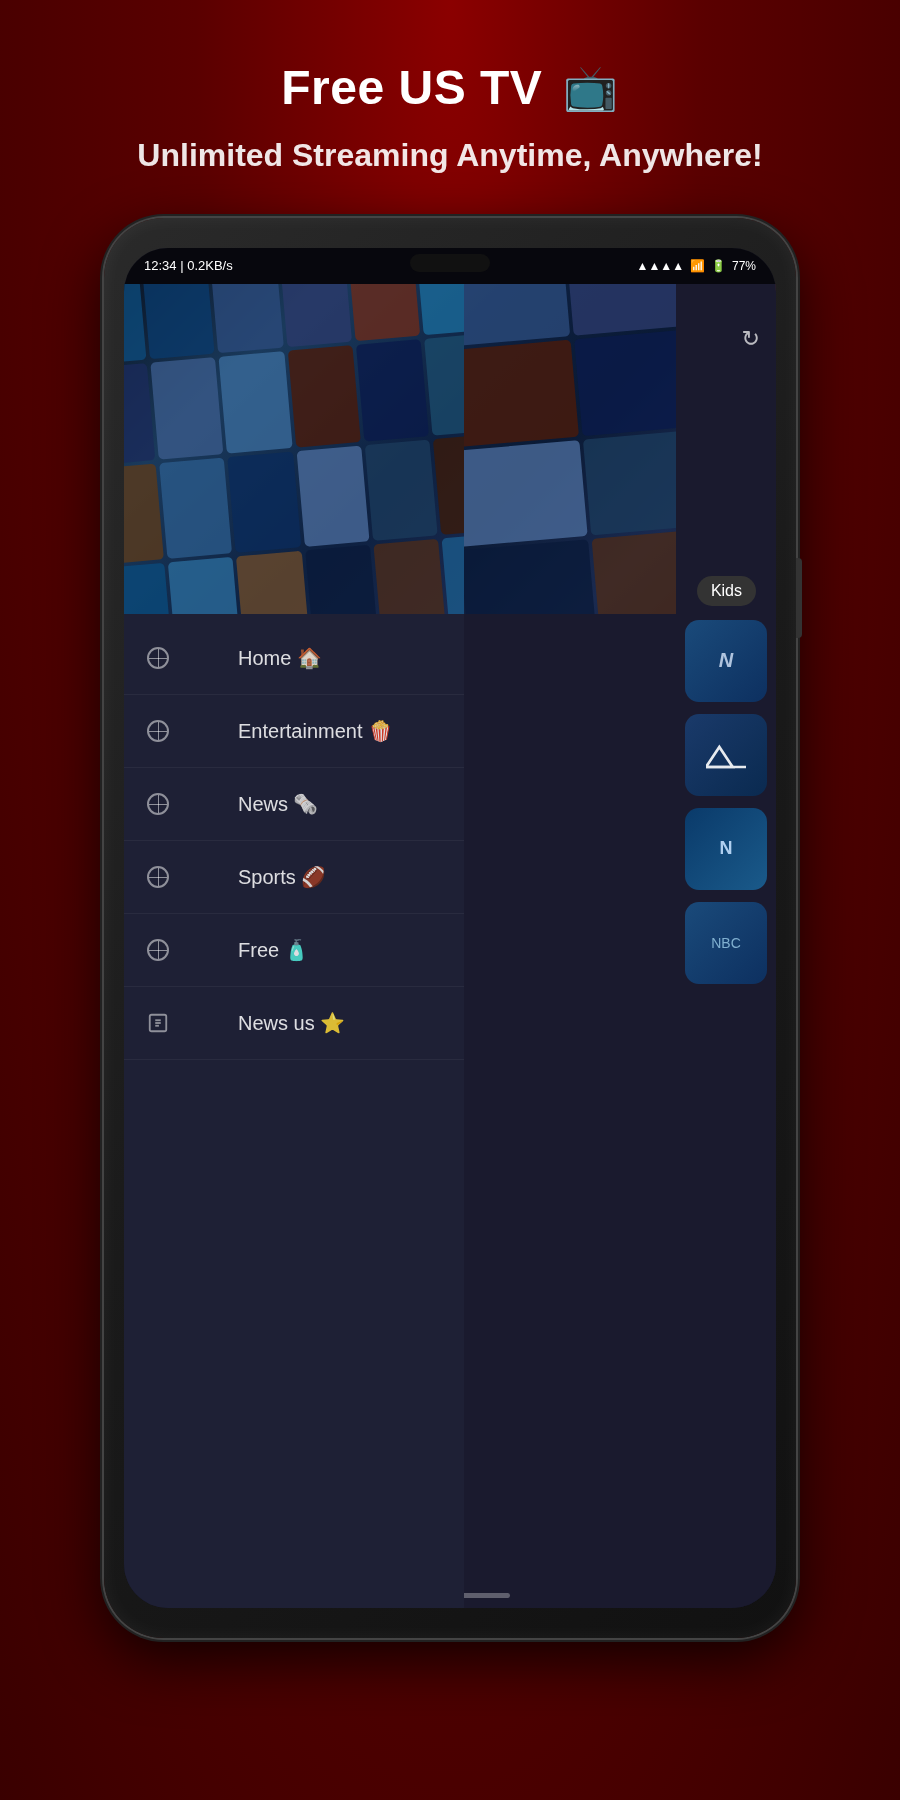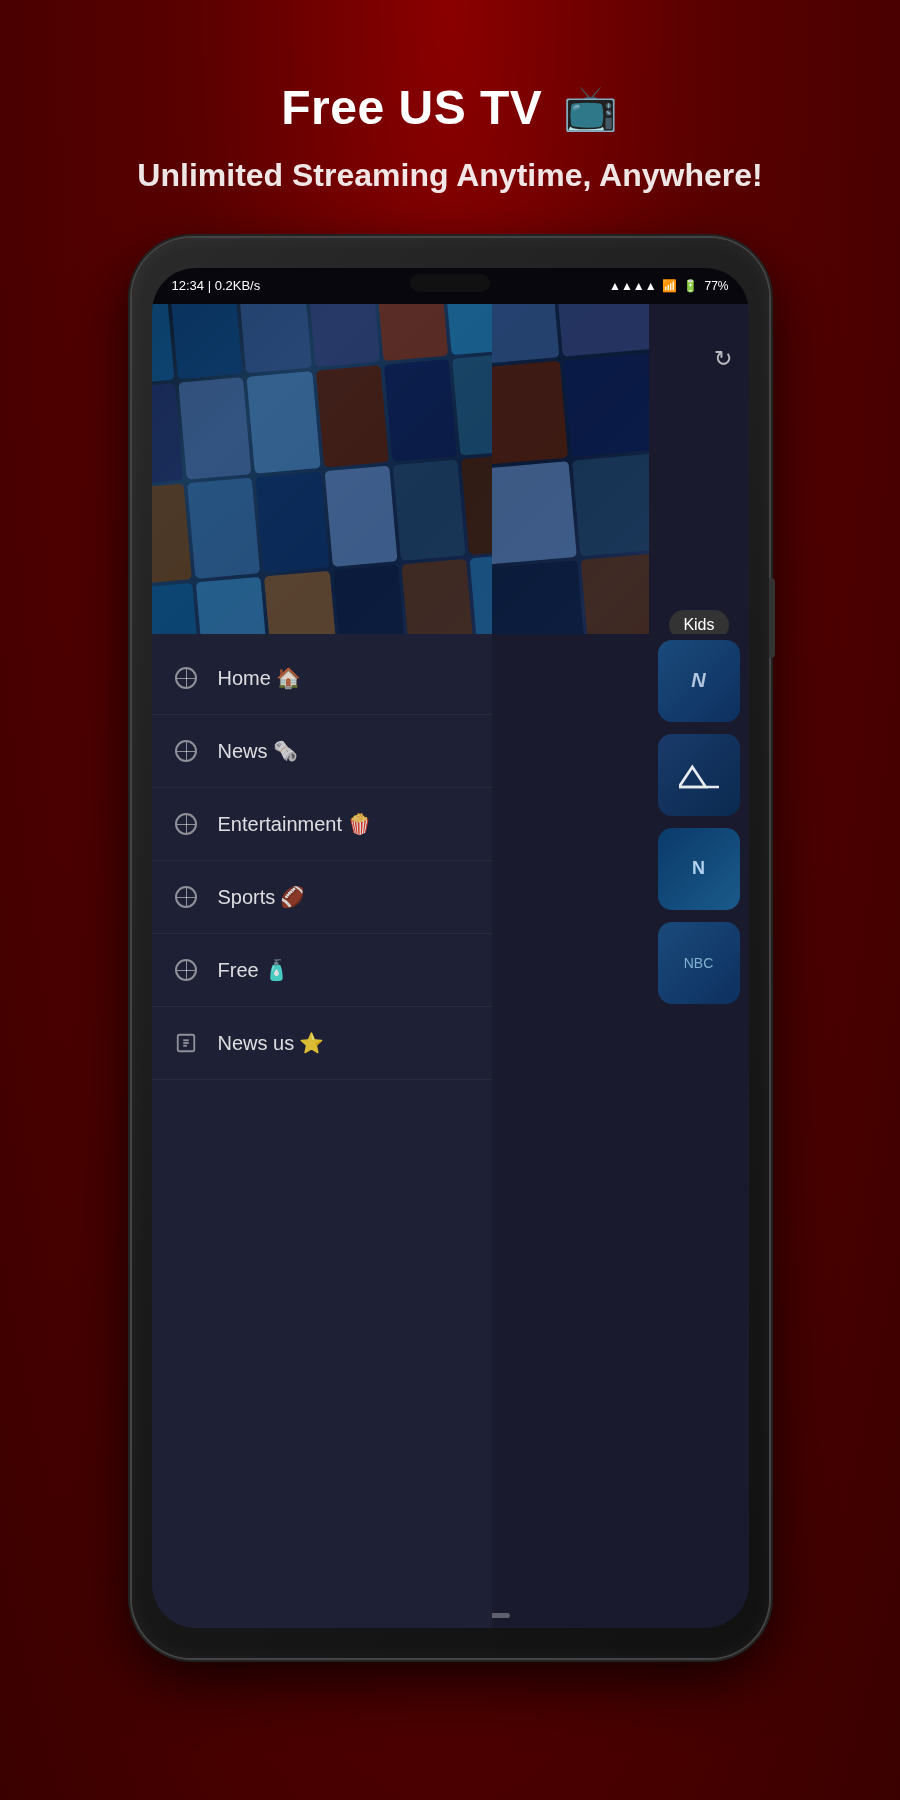--- a/index.html
+++ b/index.html
@@ -22,38 +22,37 @@
     }
 
     .main-title {
       font-size: 48px;
       font-weight: 700;
       letter-spacing: 0.5px;
       display: flex;
       align-items: center;
       justify-content: center;
       gap: 21px;
-      margin-top: 20px;
     }
 
     .tv-icon {
       font-size: 44px;
     }
 
     .subtitle {
       font-size: 32px;
       font-weight: 700;
       margin-top: 18px;
       line-height: 1.4;
       color: rgba(255,255,255,0.9);
     }
 
     .phone-wrapper {
       position: relative;
-      width: 637px;
+      width: 692px;
       height: 1420px;
       margin-top: 10px;
     }
 
     
     .phone-shell {
       position: absolute;
       top: 0;
       left: 0;
       width: 100%;
@@ -187,21 +186,21 @@
       color: white;
       font-size: 42px;
       font-weight: bold;
       opacity: 0.9;
       padding: 8px;
     }
 
     
     .kids-badge {
       position: absolute;
-      top: 306px;
+      top: 292px;
       right: 20px;
       background: #333;
       color: white;
       padding: 6px 14px;
       border-radius: 20px;
       font-size: 16px;
       font-weight: 500;
       z-index: 5;
     }
 
@@ -227,20 +226,21 @@
     .drawer-menu-items {
       padding: 8px 0;
     }
 
     .menu-item {
       display: flex;
       align-items: center;
       padding: 22px 20px;
       border-bottom: 1px solid rgba(255,255,255,0.05);
       cursor: pointer;
+      gap: 48px;
     }
 
     .menu-icon {
       width: 28px;
       height: 28px;
       color: rgba(255,255,255,0.6);
       font-size: 18px;
       display: flex;
       align-items: center;
       justify-content: center;
@@ -463,28 +463,28 @@
               <div class="globe-icon"></div>
             </div>
             <span class="menu-item-text">Home 🏠</span>
           </div>
 
 
           <div class="menu-item">
             <div class="menu-icon">
               <div class="globe-icon"></div>
             </div>
-            <span class="menu-item-text">News 🗞️</span>
+            <span class="menu-item-text">Entertainment 🍿</span>
           </div>
 
           <div class="menu-item">
             <div class="menu-icon">
               <div class="globe-icon"></div>
             </div>
-            <span class="menu-item-text">Entertainment 🍿</span>
+            <span class="menu-item-text">News 🗞️</span>
           </div>
 
           <div class="menu-item">
             <div class="menu-icon">
               <div class="globe-icon"></div>
             </div>
             <span class="menu-item-text">Sports 🏈</span>
           </div>
 
           <div class="menu-item">

